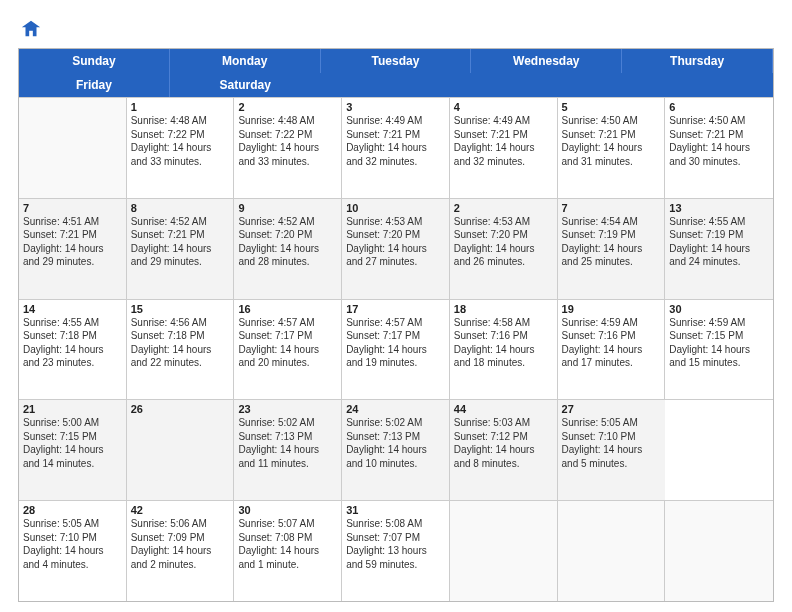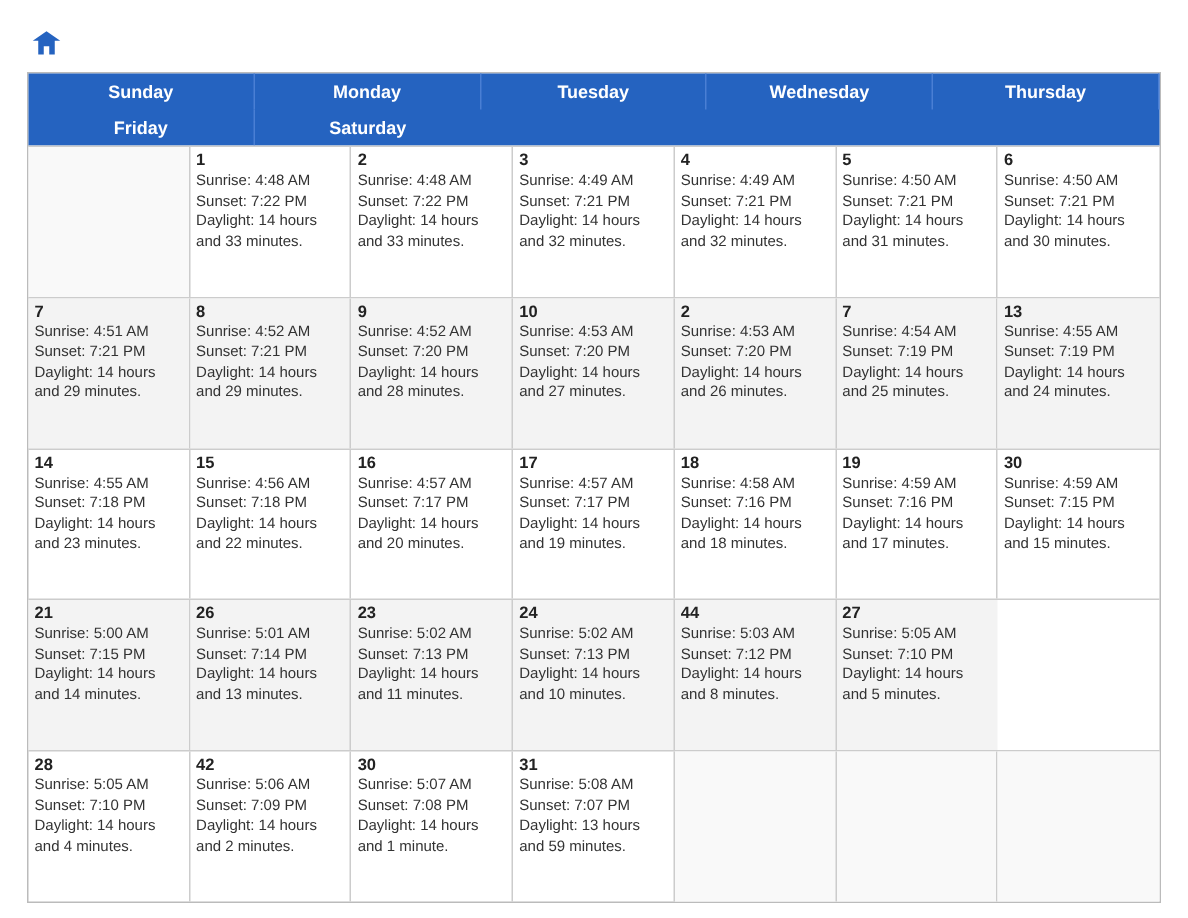--- a/index.html
+++ b/index.html
@@ -238,21 +238,20 @@
         <div class="cell-info">Sunrise: 4:59 AM<br>Sunset: 7:15 PM<br>Daylight: 14 hours and 15 minutes.</div>
           </div>
         </div>
         <div class="cal-row alt-row">
           <div class="cal-cell">
             <div class="cell-day">21</div>
         <div class="cell-info">Sunrise: 5:00 AM<br>Sunset: 7:15 PM<br>Daylight: 14 hours and 14 minutes.</div>
           </div>
           <div class="cal-cell">
             <div class="cell-day">26</div>
-        <div class="cell-info">Sunrise: 5:01 AM<br>Sunset: 7:14 PM<br>Daylight: 14 hours and 13 minutes.</div>
           </div>
           <div class="cal-cell">
             <div class="cell-day">23</div>
         <div class="cell-info">Sunrise: 5:02 AM<br>Sunset: 7:13 PM<br>Daylight: 14 hours and 11 minutes.</div>
           </div>
           <div class="cal-cell">
             <div class="cell-day">24</div>
         <div class="cell-info">Sunrise: 5:02 AM<br>Sunset: 7:13 PM<br>Daylight: 14 hours and 10 minutes.</div>
           </div>
           <div class="cal-cell">

